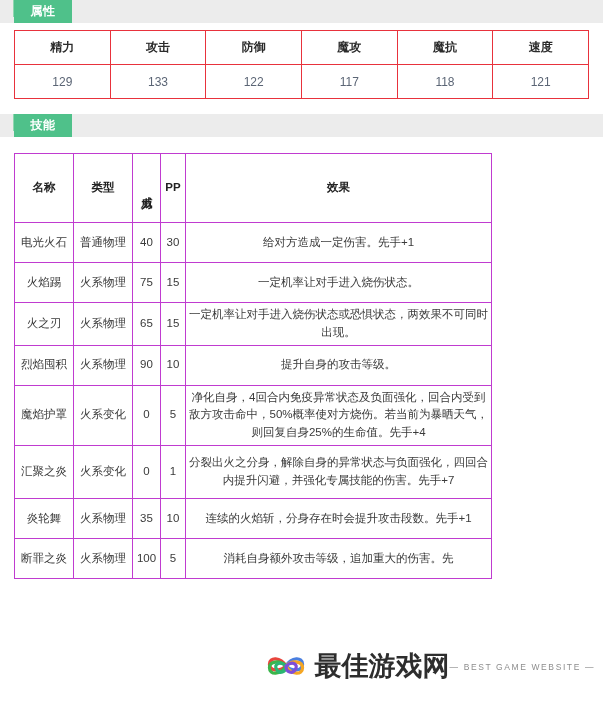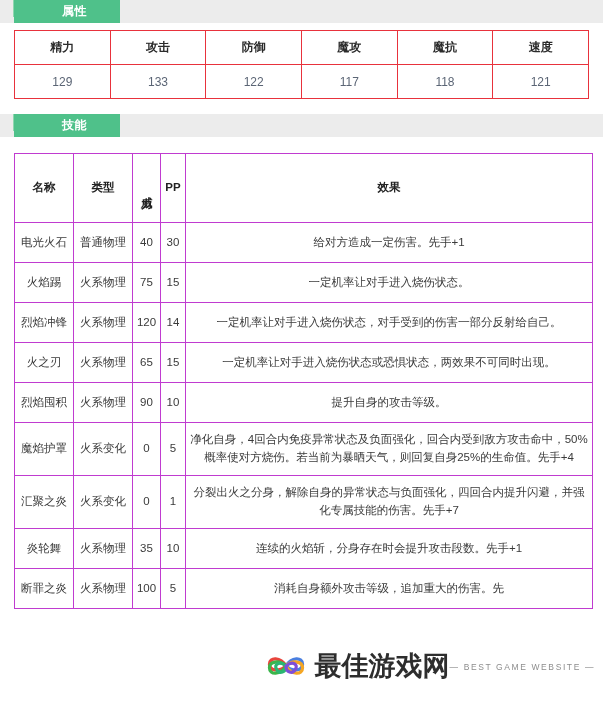--- a/index.html
+++ b/index.html
@@ -38,23 +38,23 @@
   .section-tab {
     margin-left: 14px;
     width: 58px;
     background: #4fc18a;
     color: #ffffff;
     font-size: 12px;
     font-weight: bold;
     letter-spacing: 0.5px;
     display: flex;
     align-items: center;
+    justify-content: center;
     position: relative;
     z-index: 2;
-    padding-left: 48px;
   }
 
   .spacer-top { height: 7px; }
   .spacer-mid { height: 15px; }
   .spacer-gap { height: 16px; }
 
   
   .attr-wrap {
     padding: 0 14px;
   }
@@ -78,21 +78,21 @@
     color: #5b6575;
     font-weight: normal;
     margin-left: 28px;
   }
 
   
   .skill-wrap {
     padding: 0 14px;
   }
   table.skill {
-    width: 579px;
+    width: 478px;
     border-collapse: collapse;
     table-layout: fixed;
   }
   table.skill th, table.skill td {
     border: 1px solid #c03bd0;
     font-size: 11.5px;
     color: #3a3a3a;
     padding: 3px 2px;
     text-align: center;
     vertical-align: middle;
@@ -213,27 +213,20 @@
         <td class="col-pow">40</td>
         <td class="col-pp">30</td>
         <td class="col-eff">给对方造成一定伤害。先手+1</td>
       </tr>
       <tr class="r-norm">
         <td class="col-name">火焰踢</td>
         <td class="col-type">火系物理</td>
         <td class="col-pow">75</td>
         <td class="col-pp">15</td>
         <td class="col-eff">一定机率让对手进入烧伤状态。</td>
-      </tr>
-      <tr class="r-norm">
-        <td class="col-name">烈焰冲锋</td>
-        <td class="col-type">火系物理</td>
-        <td class="col-pow">120</td>
-        <td class="col-pp">14</td>
-        <td class="col-eff">一定机率让对手进入烧伤状态，对手受到的伤害一部分反射给自己。</td>
       </tr>
       <tr class="r-norm">
         <td class="col-name">火之刃</td>
         <td class="col-type">火系物理</td>
         <td class="col-pow">65</td>
         <td class="col-pp">15</td>
         <td class="col-eff">一定机率让对手进入烧伤状态或恐惧状态，两效果不可同时出现。</td>
       </tr>
       <tr class="r-norm">
         <td class="col-name">烈焰囤积</td>

